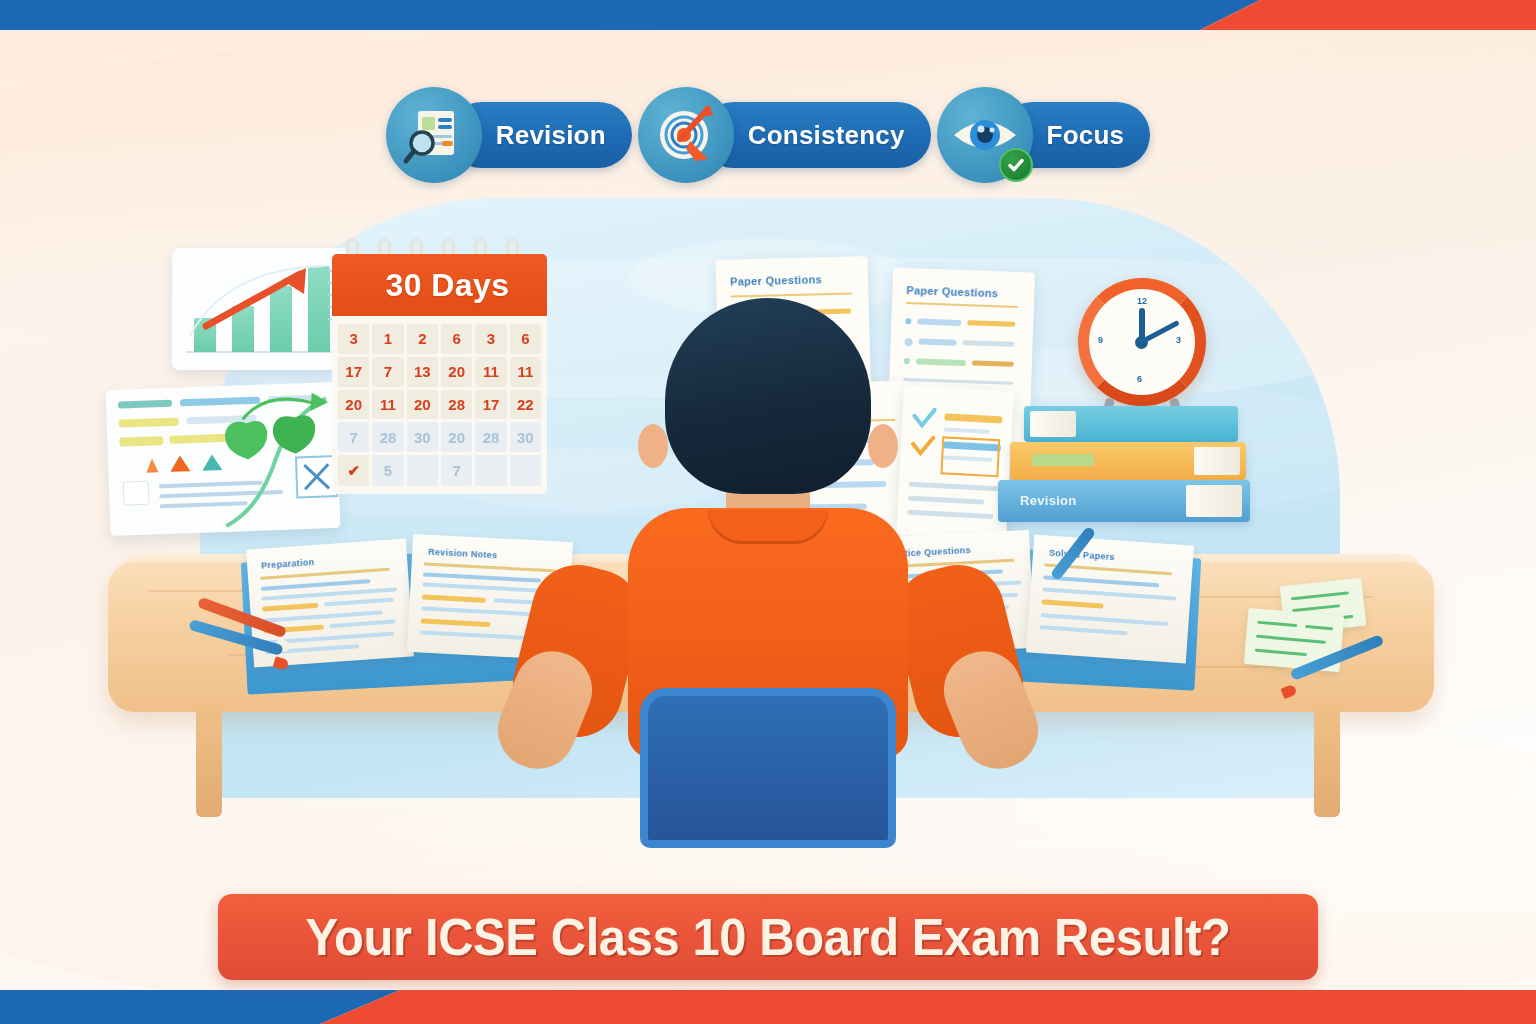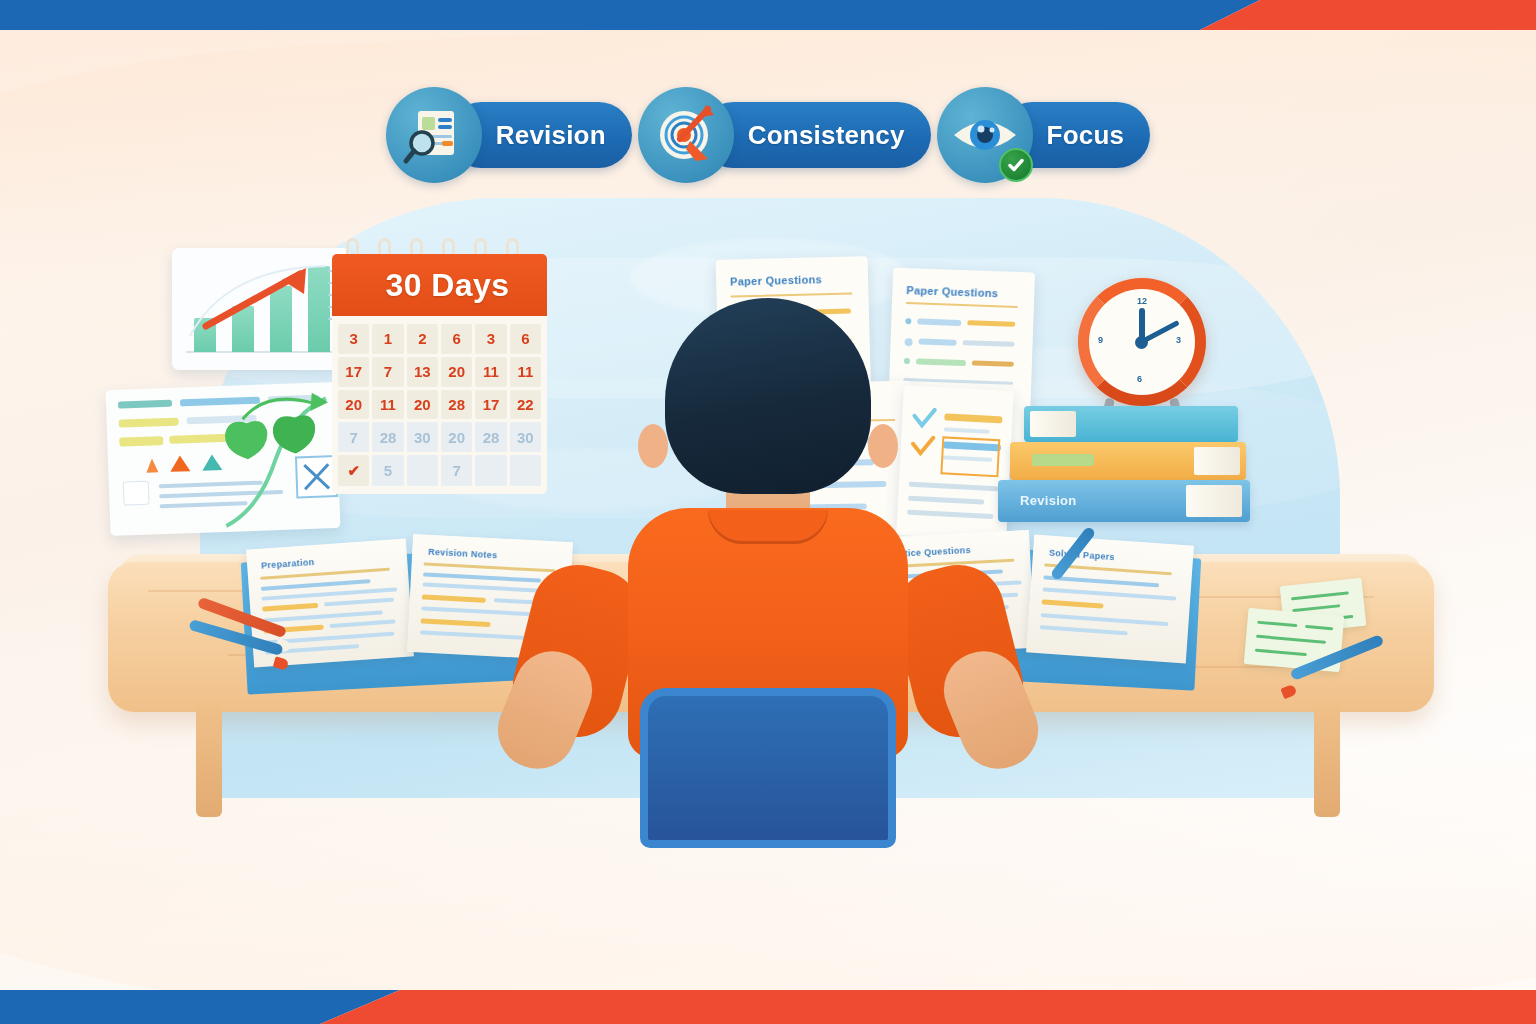--- a/index.html
+++ b/index.html
@@ -648,14 +648,17 @@
           <svg width="20" height="20" viewBox="0 0 20 20">
             <path d="M4 10.5 l4 4 l8 -9" stroke="#fff" stroke-width="3.4" fill="none" stroke-linecap="round" stroke-linejoin="round"></path>
           </svg>
         </div>
         <div class="badge-pill">
           <span class="badge-label">Focus</span>
         </div>
       </div>
     </div>
 
+  <div class="ribbon">
+    <h2>Your ICSE Class 10 Board Exam Result?</h2>
+  </div>
 
 </div>
 
 </body></html>

